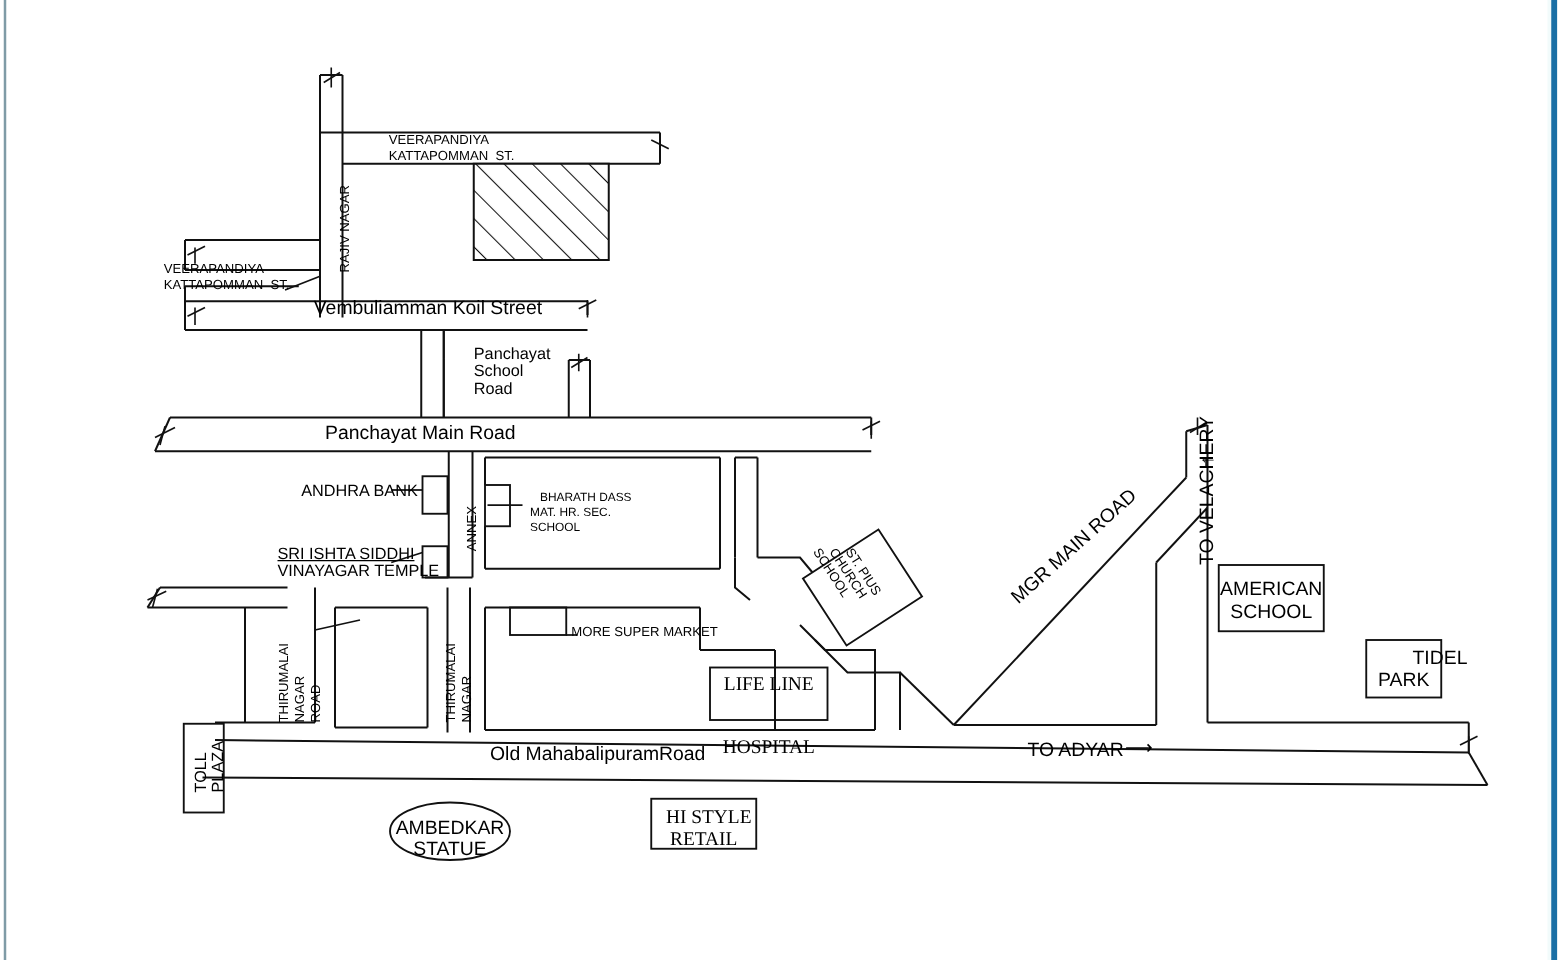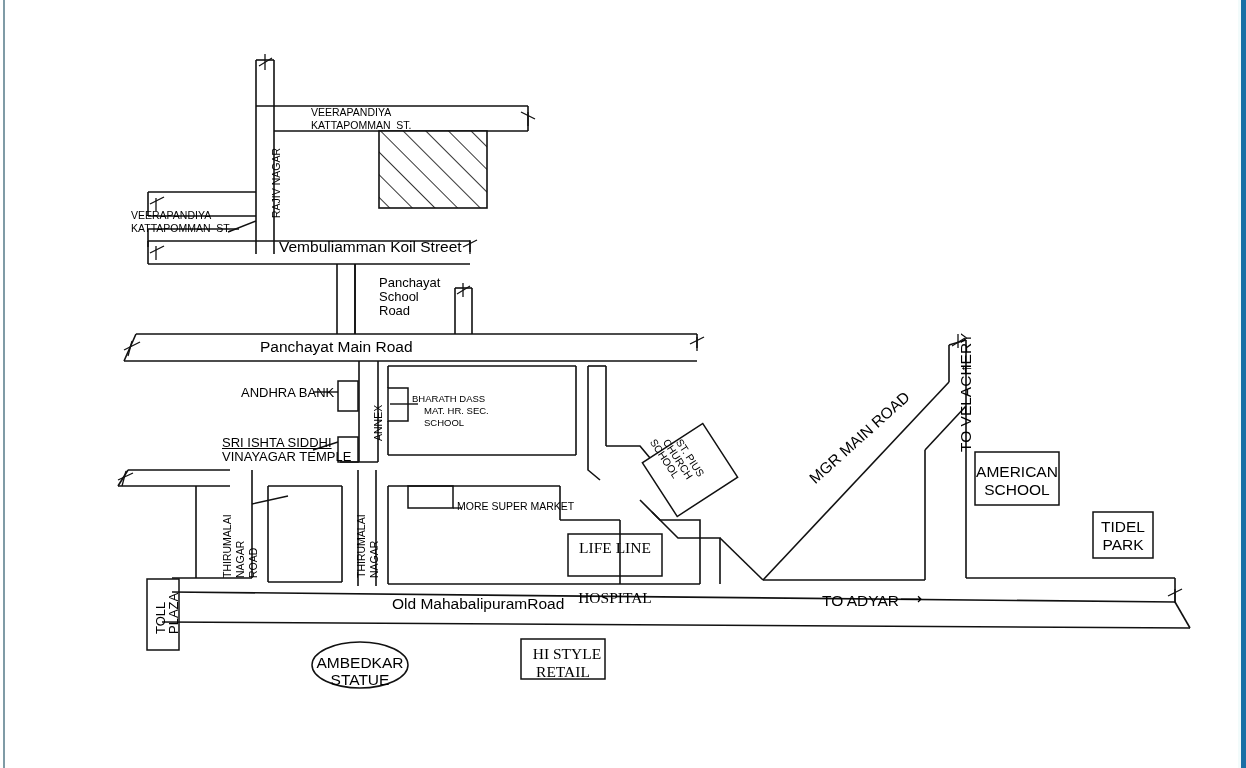--- a/index.html
+++ b/index.html
@@ -257,33 +257,33 @@
   </svg>
 
   <div class="lbl sz-sm" style="left:311px; top:107px;"><span>VEERAPANDIYA</span></div>
   <div class="lbl sz-sm" style="left:311px; top:120px;"><span>KATTAPOMMAN  ST.</span></div>
 
   <div class="lbl sz-sm" style="left:131px; top:210px;"><span>VEERAPANDIYA</span></div>
   <div class="lbl sz-sm" style="left:131px; top:223px;"><span>KATTAPOMMAN  ST.</span></div>
 
   <div class="lbl sz-sm rot90" style="left:271px; top:218px;"><span>RAJIV NAGAR</span></div>
 
-  <div class="lbl sz-big" style="left:251px; top:238px;margin-left:28px;"><span>Vembuliamman Koil Street</span></div>
+  <div class="lbl sz-big" style="left:251px; top:238px;"><span>Vembuliamman Koil Street</span></div>
 
   <div class="lbl sz-mid" style="left:379px; top:276px;"><span>Panchayat</span></div>
   <div class="lbl sz-mid" style="left:379px; top:290px;"><span>School</span></div>
   <div class="lbl sz-mid" style="left:379px; top:304px;"><span>Road</span></div>
 
   <div class="lbl sz-big" style="left:260px; top:338px;"><span>Panchayat Main Road</span></div>
 
   <div class="lbl sz-sm rot90" style="left:373px; top:441px;"><span>ANNEX</span></div>
 
   <div class="lbl sz-mid" style="left:241px; top:386px;"><span>ANDHRA BANK</span></div>
 
-  <div class="lbl sz-xs" style="left:412px; top:394px;"><span>BHARATH DASS</span></div>
+  <div class="lbl sz-xs" style="left:432px; top:394px;"><span>BHARATH DASS</span></div>
   <div class="lbl sz-xs" style="left:424px; top:406px;"><span>MAT. HR. SEC.</span></div>
   <div class="lbl sz-xs" style="left:424px; top:418px;"><span>SCHOOL</span></div>
 
   <div class="lbl sz-mid" style="left:222px; top:436px;text-decoration:underline;"><span>SRI ISHTA SIDDHI</span></div>
   <div class="lbl sz-mid" style="left:222px; top:450px;"><span>VINAYAGAR TEMPLE</span></div>
 
   <div class="lbl sz-sm rot90" style="left:222px; top:578px;"><span>THIRUMALAI</span></div>
   <div class="lbl sz-sm rot90" style="left:235px; top:578px;"><span>NAGAR</span></div>
   <div class="lbl sz-sm rot90" style="left:248px; top:578px;"><span>ROAD</span></div>
   <svg style="position:absolute;left:0;top:0;width:1246px;height:768px;pointer-events:none;">
@@ -301,21 +301,21 @@
 
   <div class="lbl lbl-serif sz-big ctr" style="left:568px; top:539px; width:94px;"><span>LIFE LINE</span></div>
   <div class="lbl lbl-serif sz-big ctr" style="left:568px; top:557px; width:94px;margin-top:32px;"><span>HOSPITAL</span></div>
 
   <div class="lbl sz-big rot90" style="left:957px; top:452px;"><span>TO VELACHERY</span></div>
   <div class="lbl sz-big rot90" style="left:957px; top:372px;"><span>↑</span></div>
 
   <div class="lbl sz-big ctr" style="left:975px; top:463px; width:84px;"><span>AMERICAN</span></div>
   <div class="lbl sz-big ctr" style="left:975px; top:481px; width:84px;"><span>SCHOOL</span></div>
 
-  <div class="lbl sz-big ctr" style="left:1093px; top:518px; width:60px;"><span>TIDEL</span></div>
+  <div class="lbl sz-big ctr" style="left:1093px; top:518px; width:60px;padding-left:29px;"><span>TIDEL</span></div>
   <div class="lbl sz-big ctr" style="left:1093px; top:536px; width:60px;"><span>PARK</span></div>
 
   <div class="lbl sz-mid rot90" style="left:154px; top:634px;"><span>TOLL</span></div>
   <div class="lbl sz-mid rot90" style="left:167px; top:634px;"><span>PLAZA</span></div>
 
   <div class="lbl sz-big" style="left:806px; top:474px; transform:rotate(-42deg); transform-origin:0 0;"><span>MGR MAIN ROAD</span></div>
 
   <div class="lbl sz-big" style="left:392px; top:595px;"><span>Old MahabalipuramRoad</span></div>
 
   <div class="lbl sz-big" style="left:822px; top:592px;"><span>TO ADYAR</span></div>

